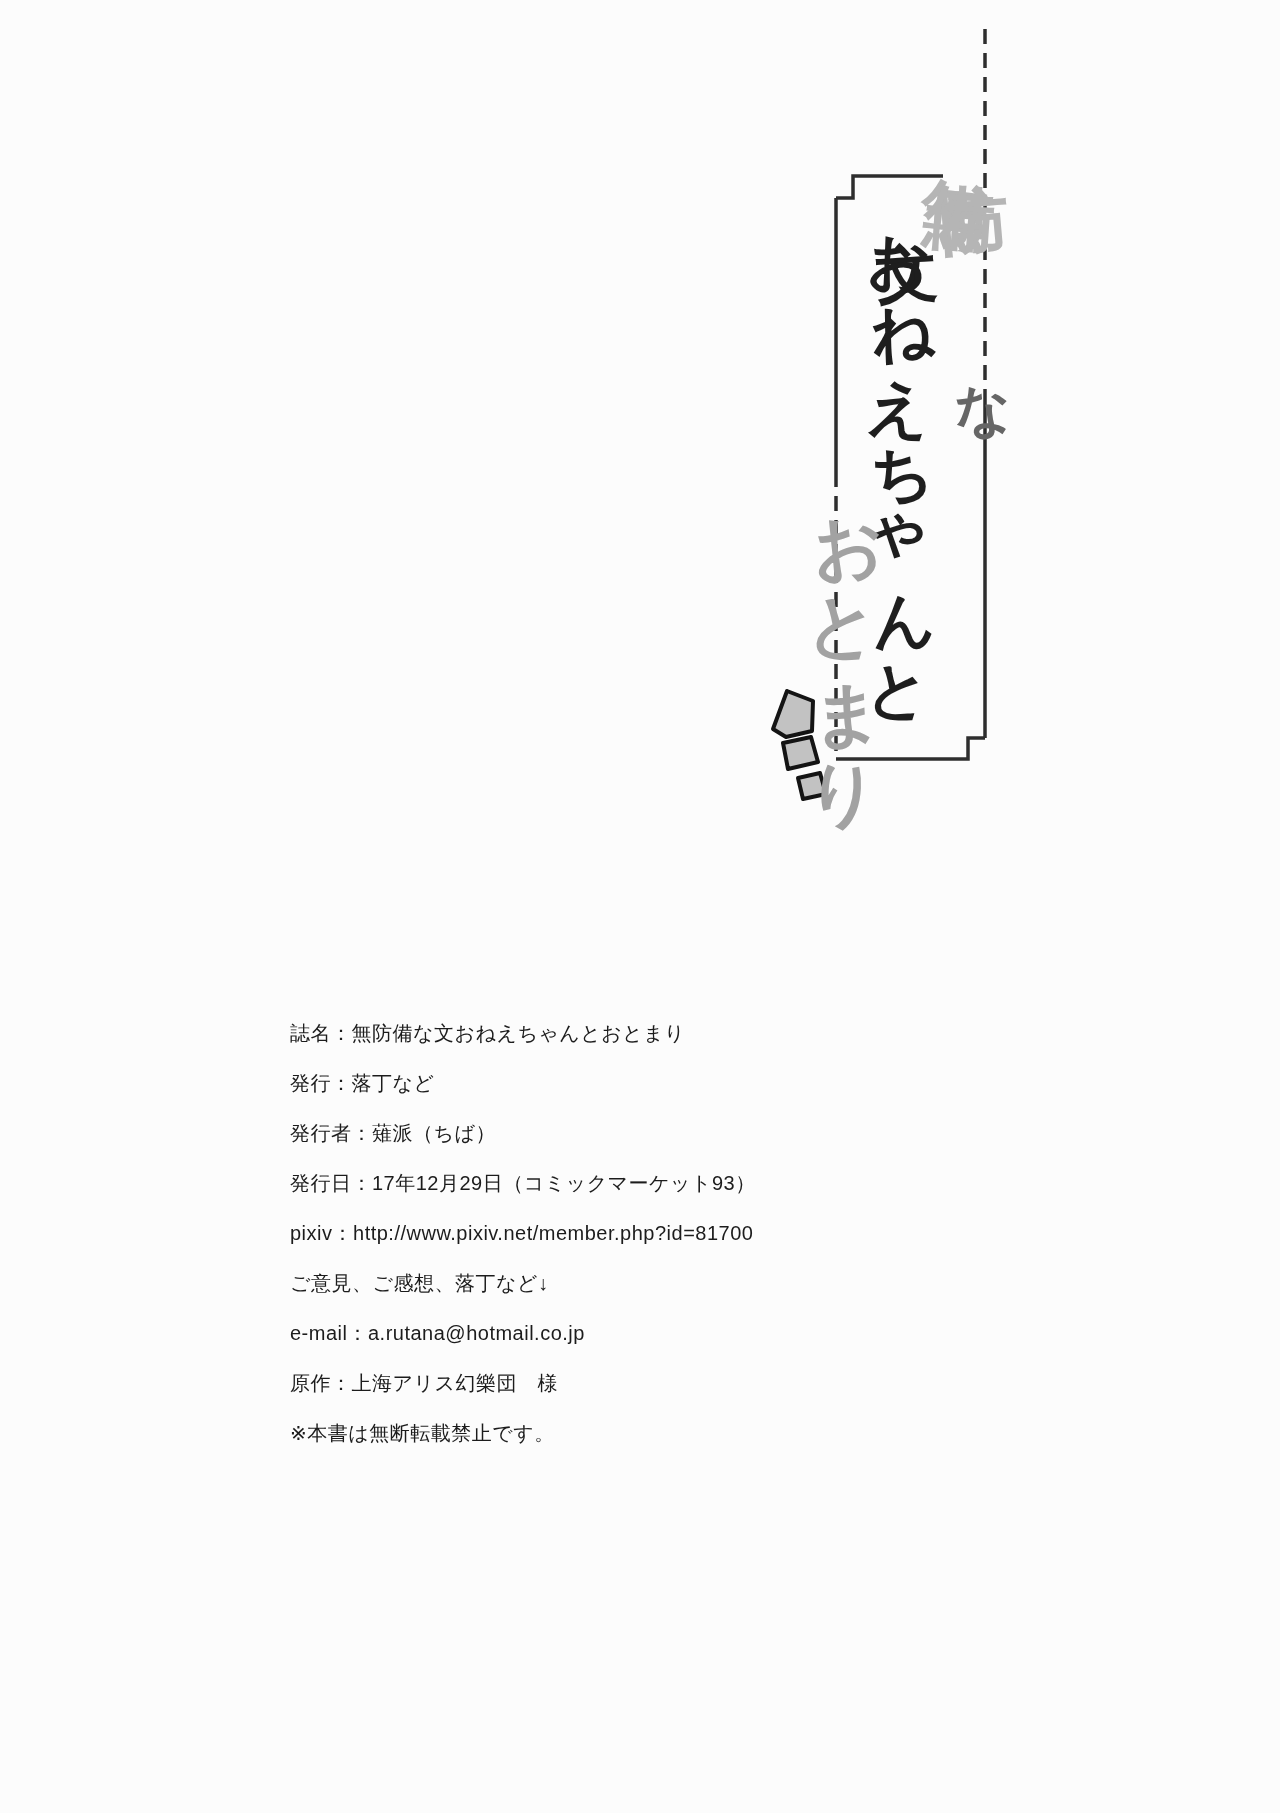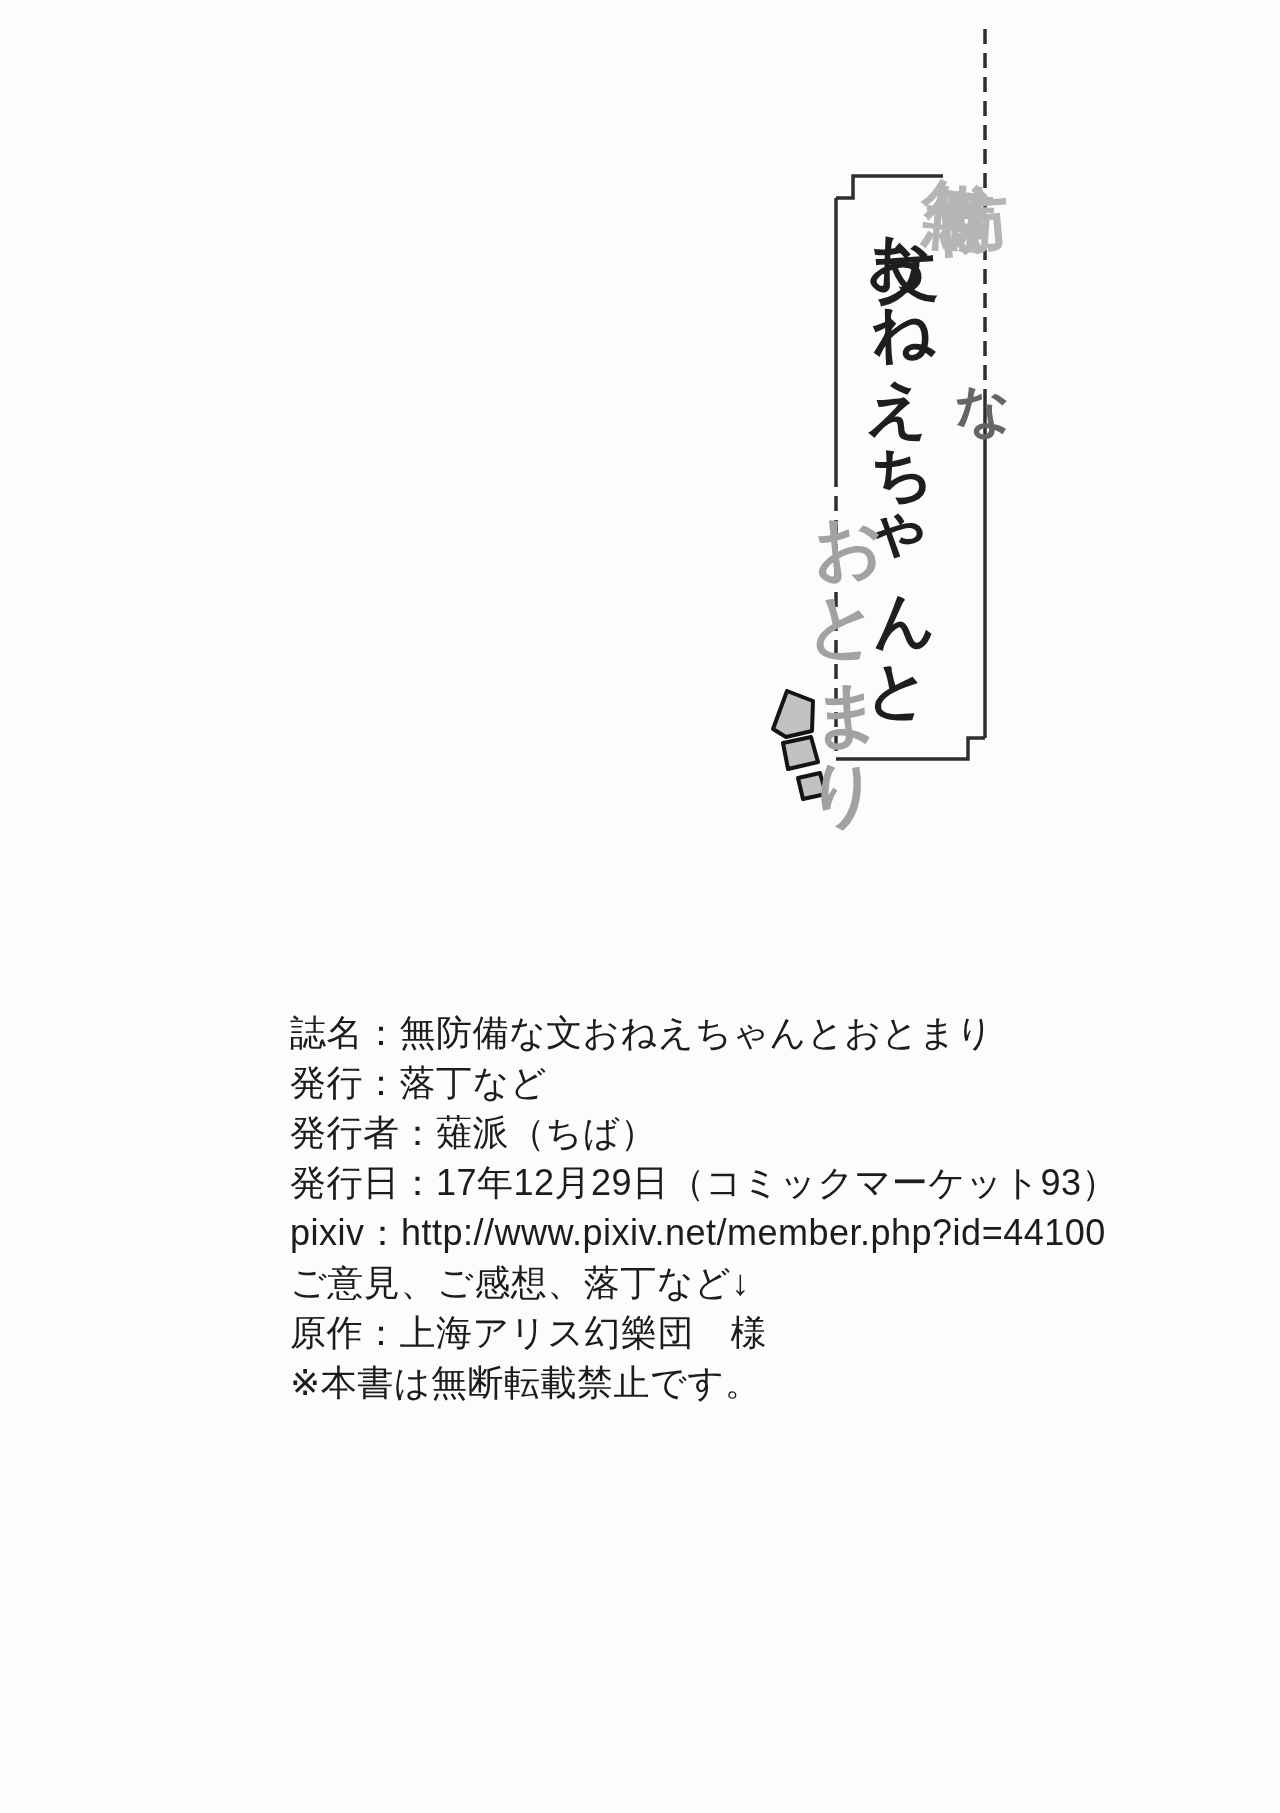--- a/index.html
+++ b/index.html
@@ -26,21 +26,21 @@
   #title-col1-light{left:932px;top:124px;font-size:70px;letter-spacing:3px;color:#b5b5b5;}
   #title-col1-dark {left:952px;top:344px;font-size:56px;color:#666666;}
   #title-col2      {left:870px;top:190px;font-size:62px;letter-spacing:1px;color:#1e1e1e;}
   #title-col3      {left:811px;top:468px;font-size:70px;letter-spacing:2px;color:#a2a2a2;}
   
   .frame-svg{position:absolute;left:0;top:0;width:1280px;height:1813px;}
   
   .colophon{
     position:absolute;
     left:290px;top:1008px;
-    font-size:36px;
+    font-size:20px;
     color:#1c1c1c;
     letter-spacing:0.5px;
   }
   .colophon .line{
     height:50px;
     line-height:50px;
     white-space:pre;
   }
 </style>
 </head>
@@ -73,19 +73,20 @@
   <div id="title-col1-light" class="vcol"><span style="transform: rotate(7deg);">無</span><span style="transform: rotate(-5deg);">防</span><span style="transform: rotate(4deg);">備</span></div>
   <div id="title-col1-dark" class="vcol"><span style="transform: rotate(-6deg);">な</span></div>
   <div id="title-col2" class="vcol"><span style="transform: rotate(-4deg);">文</span><span style="transform: rotate(3deg);">お</span><span style="transform: rotate(-3deg);">ね</span><span style="transform: rotate(4deg);">え</span><span style="transform: rotate(-2deg);">ち</span><span style="transform: rotate(6deg);">ゃ</span><span style="transform: rotate(-4deg);">ん</span><span style="transform: rotate(5deg);">と</span></div>
   <div id="title-col3" class="vcol"><span style="transform: rotate(-5deg);">お</span><span style="transform: rotate(4deg);">と</span><span style="transform: rotate(-3deg);">ま</span><span style="transform: rotate(3deg);">り</span></div>
 
   <div class="colophon">
     <div class="line">誌名：無防備な文おねえちゃんとおとまり</div>
     <div class="line">発行：落丁など</div>
     <div class="line">発行者：薙派（ちば）</div>
     <div class="line">発行日：17年12月29日（コミックマーケット93）</div>
-    <div class="line">pixiv：http://www.pixiv.net/member.php?id=44100</div>
+    <div class="line">pixiv：http://www.pixiv.net/member.php?id=81700</div>
     <div class="line">ご意見、ご感想、落丁など↓</div>
+    <div class="line">e-mail：a.rutana@hotmail.co.jp</div>
     <div class="line">原作：上海アリス幻樂団　様</div>
     <div class="line">※本書は無断転載禁止です。</div>
   </div>
 
 </div>
 
 </body></html>

